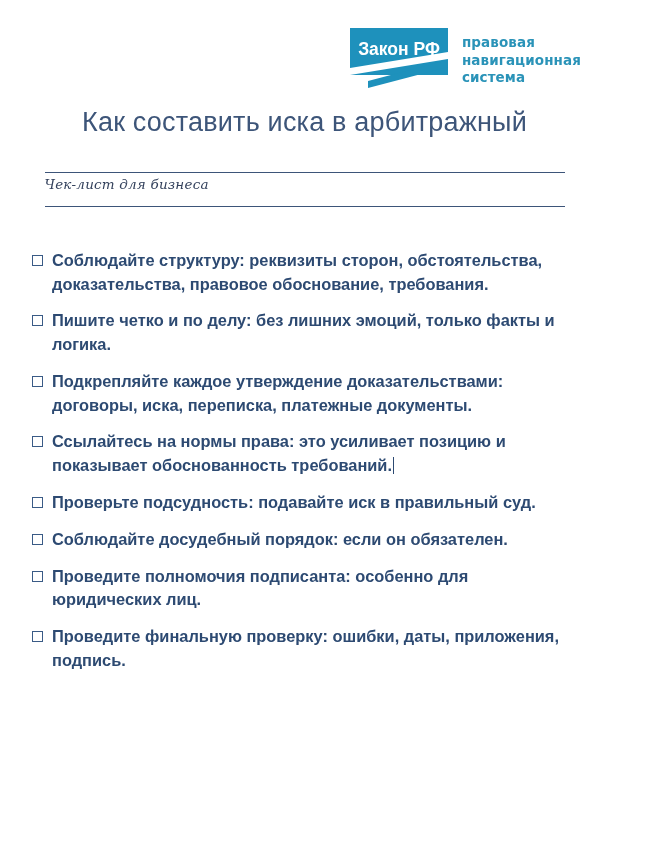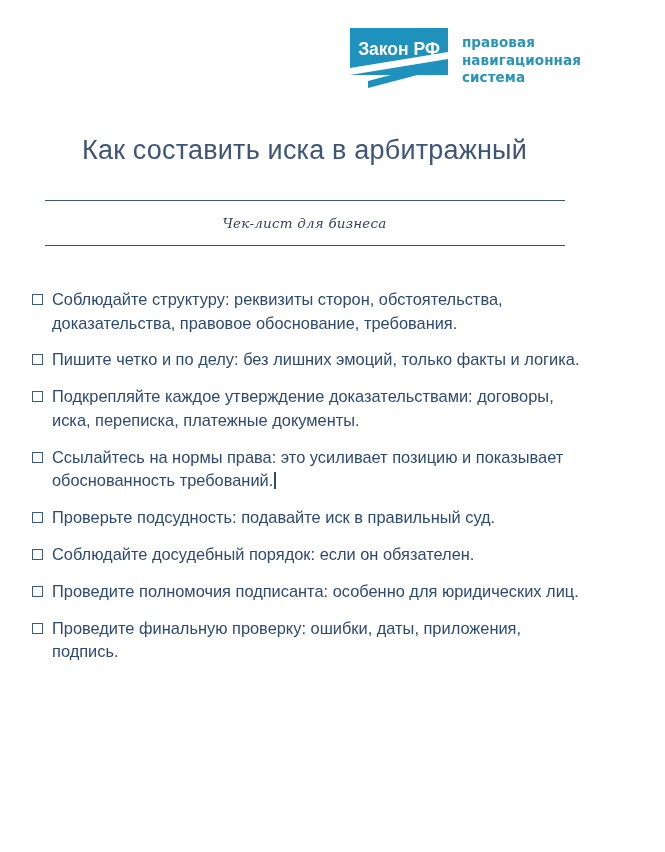--- a/index.html
+++ b/index.html
@@ -53,41 +53,40 @@
     padding-top: 6px;
     white-space: nowrap;
     font-weight: bold;
   }
   .logo-tagline span {
     display: block;
   }
 
   
   .title-wrap {
-    margin-top: 42px;
+    margin-top: 14px;
     text-align: center;
   }
   .doc-title {
     font-family: "Liberation Sans", sans-serif;
     font-size: 27px;
     font-weight: 400;
     color: #3d5579;
     letter-spacing: 0.2px;
     line-height: 1.25;
     margin: 0;
     padding: 0 40px;
   }
 
   .subtitle-block {
     margin: 32px auto 0 auto;
     width: 520px;
     border-top: 1.4px solid #3d5579;
     border-bottom: 1.4px solid #3d5579;
-    padding: 14px 0 14px 0;
-    text-align: center;
+    padding: 3px 0 14px 0;
   }
   .doc-subtitle {
     font-family: "DejaVu Serif", serif;
     font-style: italic;
     font-size: 13.5px;
     color: #33415c;
     letter-spacing: 0.2px;
   }
 
   
@@ -112,20 +111,21 @@
     margin-right: 9px;
     margin-top: 6px;
   }
   
   .check-box {
     border: 1.4px solid #3a5b86;
     box-sizing: border-box;
   }
   .check-text {
     flex: 1 1 auto;
+    font-weight: bold;
   }
   .caret {
     display: inline-block;
     width: 1.4px;
     height: 17px;
     background: #2d4a72;
     vertical-align: -3px;
     margin-left: 1px;
   }
 </style>

